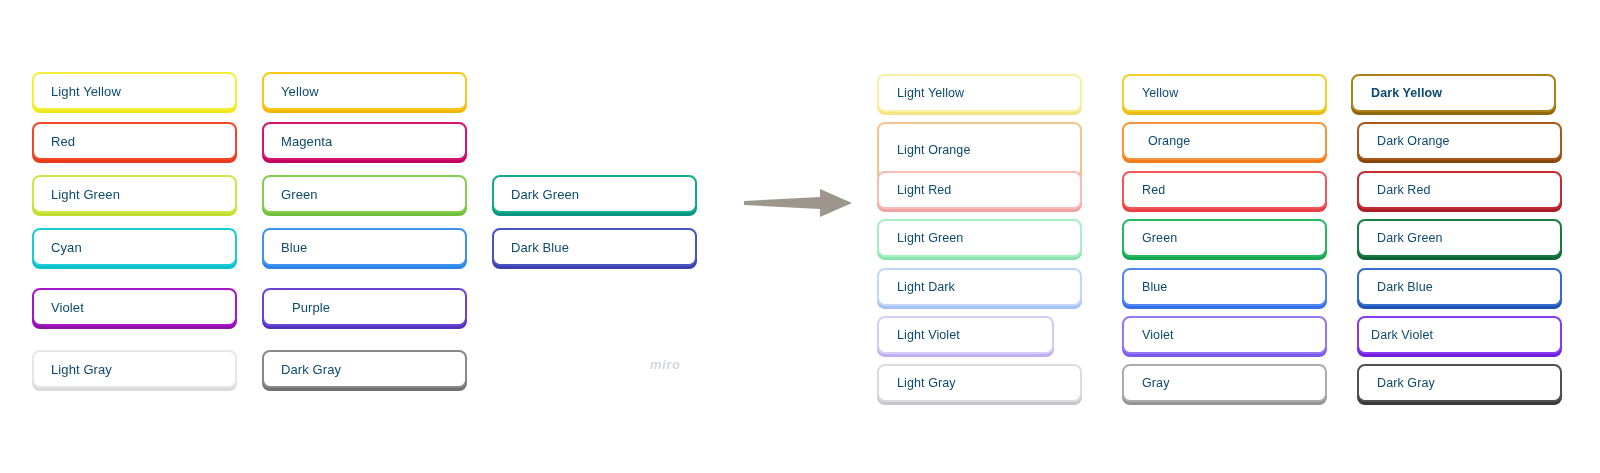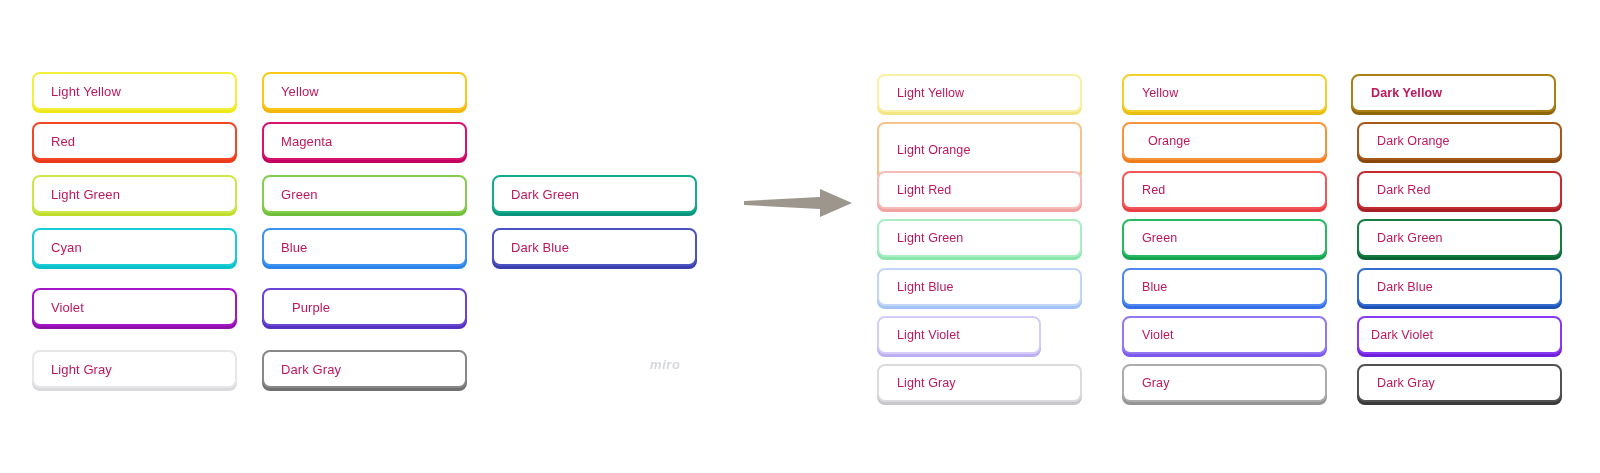--- a/index.html
+++ b/index.html
@@ -17,21 +17,21 @@
   }
   .color-btn {
     position: absolute;
     box-sizing: border-box;
     background: #ffffff;
     border-style: solid;
     display: flex;
     align-items: center;
   }
   .btn-label {
-    color: #be185d;
+    color: #0c4a6e;
     white-space: nowrap;
     letter-spacing: 0.1px;
   }
   #watermark {
     position: absolute;
     font-weight: 700;
     font-size: 13px;
     letter-spacing: 0.6px;
     user-select: none;
     font-style: italic;
@@ -103,23 +103,23 @@
       <div class="color-btn" style="left: 877px; top: 122px; width: 205px; height: 56px; border-radius: 8px; border-width: 2px; border-color: rgb(245, 196, 140); box-shadow: rgb(238, 178, 107) 0px 3px 0px 0px; padding-left: 18px;">
         <span class="btn-label" style="font-size: 12.5px;">Light Orange</span>
       </div>
       <div class="color-btn" style="left: 877px; top: 171px; width: 205px; height: 38px; border-radius: 8px; border-width: 2px; border-color: rgb(246, 188, 186); box-shadow: rgb(240, 163, 160) 0px 3px 0px 0px; padding-left: 18px;">
         <span class="btn-label" style="font-size: 12.5px;">Light Red</span>
       </div>
       <div class="color-btn" style="left: 877px; top: 219px; width: 205px; height: 38px; border-radius: 8px; border-width: 2px; border-color: rgb(169, 238, 195); box-shadow: rgb(140, 229, 171) 0px 3px 0px 0px; padding-left: 18px;">
         <span class="btn-label" style="font-size: 12.5px;">Light Green</span>
       </div>
       <div class="color-btn" style="left: 877px; top: 268px; width: 205px; height: 38px; border-radius: 8px; border-width: 2px; border-color: rgb(194, 214, 248); box-shadow: rgb(165, 194, 244) 0px 3px 0px 0px; padding-left: 18px;">
-        <span class="btn-label" style="font-size: 12.5px;">Light Blue</span>
+        <span class="btn-label" style="font-size: 12.5px;">Light Dark</span>
       </div>
-      <div class="color-btn" style="left: 877px; top: 316px; width: 164px; height: 38px; border-radius: 8px; border-width: 2px; border-color: rgb(213, 205, 248); box-shadow: rgb(190, 175, 242) 0px 3px 0px 0px; padding-left: 18px;">
+      <div class="color-btn" style="left: 877px; top: 316px; width: 177px; height: 38px; border-radius: 8px; border-width: 2px; border-color: rgb(213, 205, 248); box-shadow: rgb(190, 175, 242) 0px 3px 0px 0px; padding-left: 18px;">
         <span class="btn-label" style="font-size: 12.5px;">Light Violet</span>
       </div>
       <div class="color-btn" style="left: 877px; top: 364px; width: 205px; height: 38px; border-radius: 8px; border-width: 2px; border-color: rgb(219, 219, 222); box-shadow: rgb(198, 198, 203) 0px 3px 0px 0px; padding-left: 18px;">
         <span class="btn-label" style="font-size: 12.5px;">Light Gray</span>
       </div>
       <div class="color-btn" style="left: 1122px; top: 74px; width: 205px; height: 38px; border-radius: 8px; border-width: 2px; border-color: rgb(244, 208, 43); box-shadow: rgb(234, 189, 18) 0px 3px 0px 0px; padding-left: 18px;">
         <span class="btn-label" style="font-size: 12.5px;">Yellow</span>
       </div>
       <div class="color-btn" style="left: 1122px; top: 122px; width: 205px; height: 38px; border-radius: 8px; border-width: 2px; border-color: rgb(247, 147, 58); box-shadow: rgb(239, 125, 30) 0px 3px 0px 0px; padding-left: 24px;">
         <span class="btn-label" style="font-size: 12.5px;">Orange</span>

